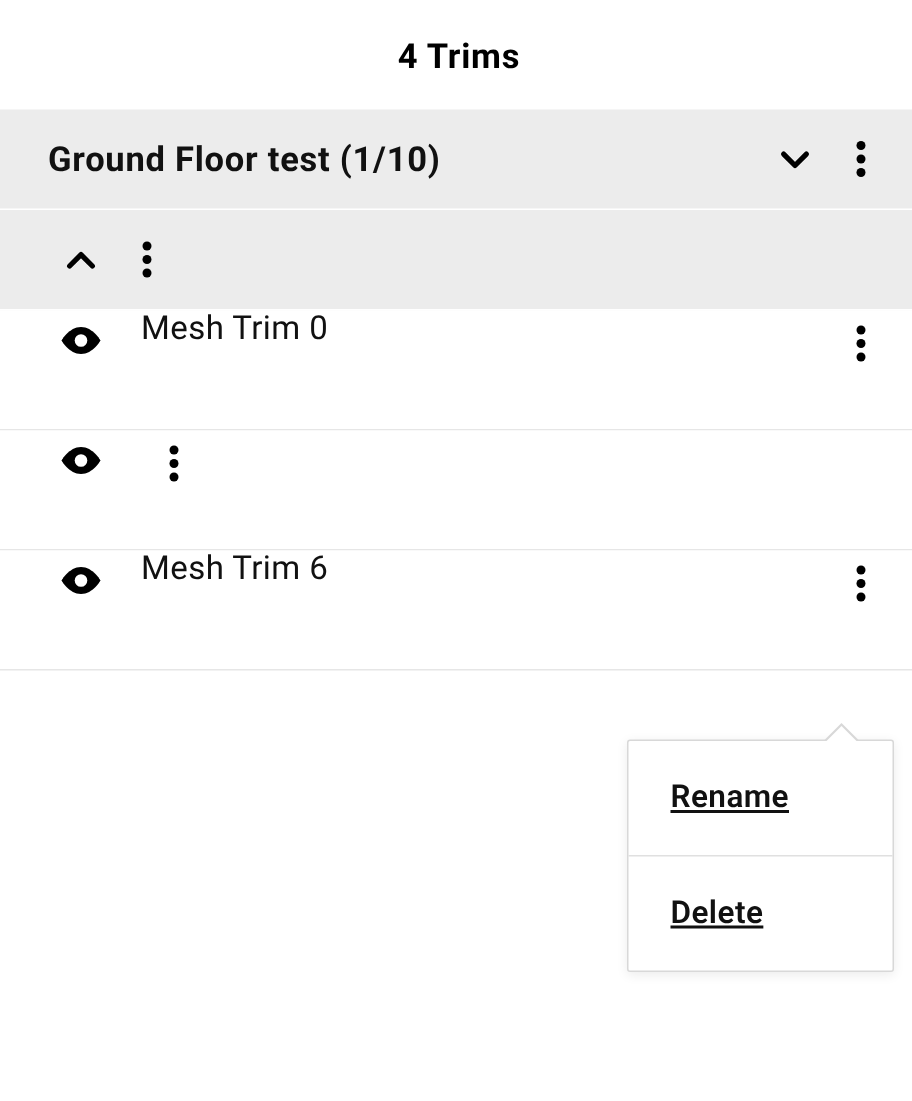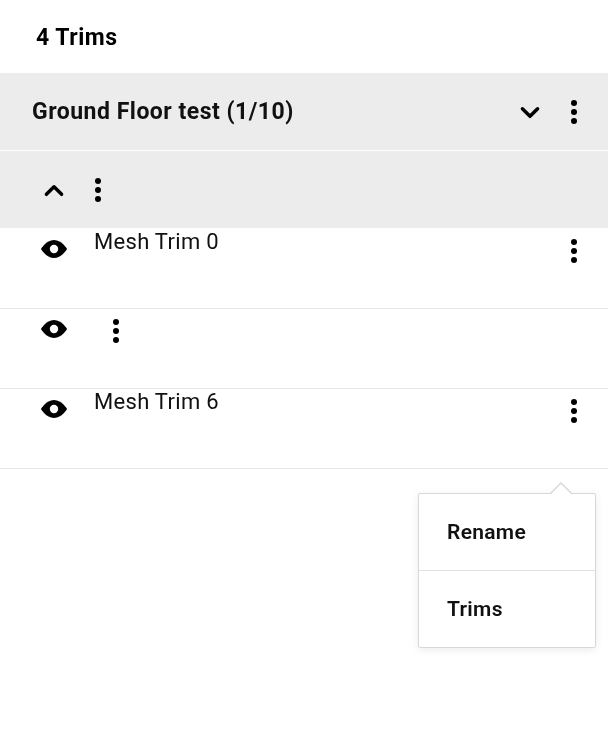--- a/index.html
+++ b/index.html
@@ -10,27 +10,28 @@
     height: 734px;
     position: relative;
     overflow: hidden;
   }
   .header {
     padding: 24px 32px 22px 36px;
     font-size: 23px;
     font-weight: 700;
     color: #000;
     letter-spacing: 0.5px;
+    text-align: center;
   }
   .group {
     background: #ececec;
     display: flex;
     align-items: center;
     padding: 0 16px 0 32px;
-    height: 78px;
+    height: 67px;
     border-bottom: 1px solid #ffffff;
   }
   .group-title {
     flex: 1;
     font-size: 23px;
     font-weight: 700;
     color: #111;
     letter-spacing: 0.5px;
   }
   .chevron {
@@ -103,20 +104,21 @@
     border-right: 11px solid transparent;
     border-bottom: 11px solid #fff;
   }
   .popover-item {
     padding: 26px 28px;
     font-size: 21px;
     font-weight: 600;
     color: #111;
     cursor: pointer;
     letter-spacing: 0.3px;
+    text-decoration: underline;
   }
   .popover-item + .popover-item {
     border-top: 1px solid #e0e0e0;
   }
 </style>
 </head>
 <body>
 
 <div class="header">4 Trims</div>
 
@@ -196,14 +198,14 @@
     <svg viewBox="0 0 8 26">
         <circle cx="4" cy="4" r="3" fill="#000"></circle>
         <circle cx="4" cy="13" r="3" fill="#000"></circle>
         <circle cx="4" cy="22" r="3" fill="#000"></circle>
       </svg>
   </div>
 </div>
 
 <div class="popover" style="left:418px; top:493px;">
   <div class="popover-item">Rename</div>
-  <div class="popover-item">Trims</div>
+  <div class="popover-item">Delete</div>
 </div>
 
 </body></html>

